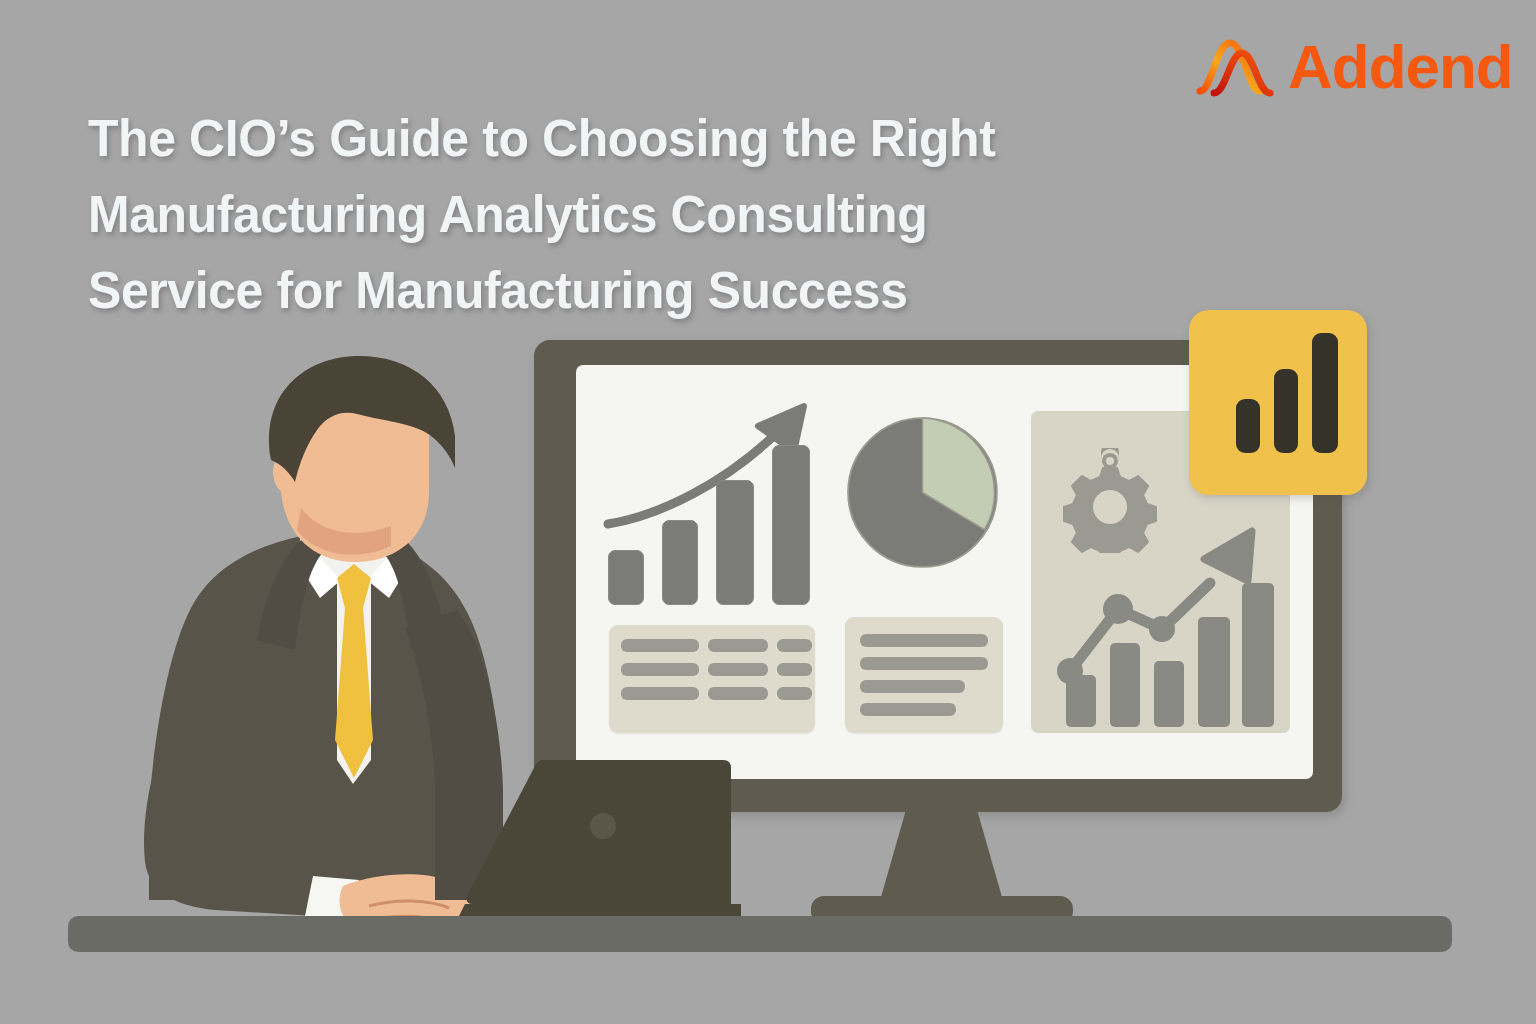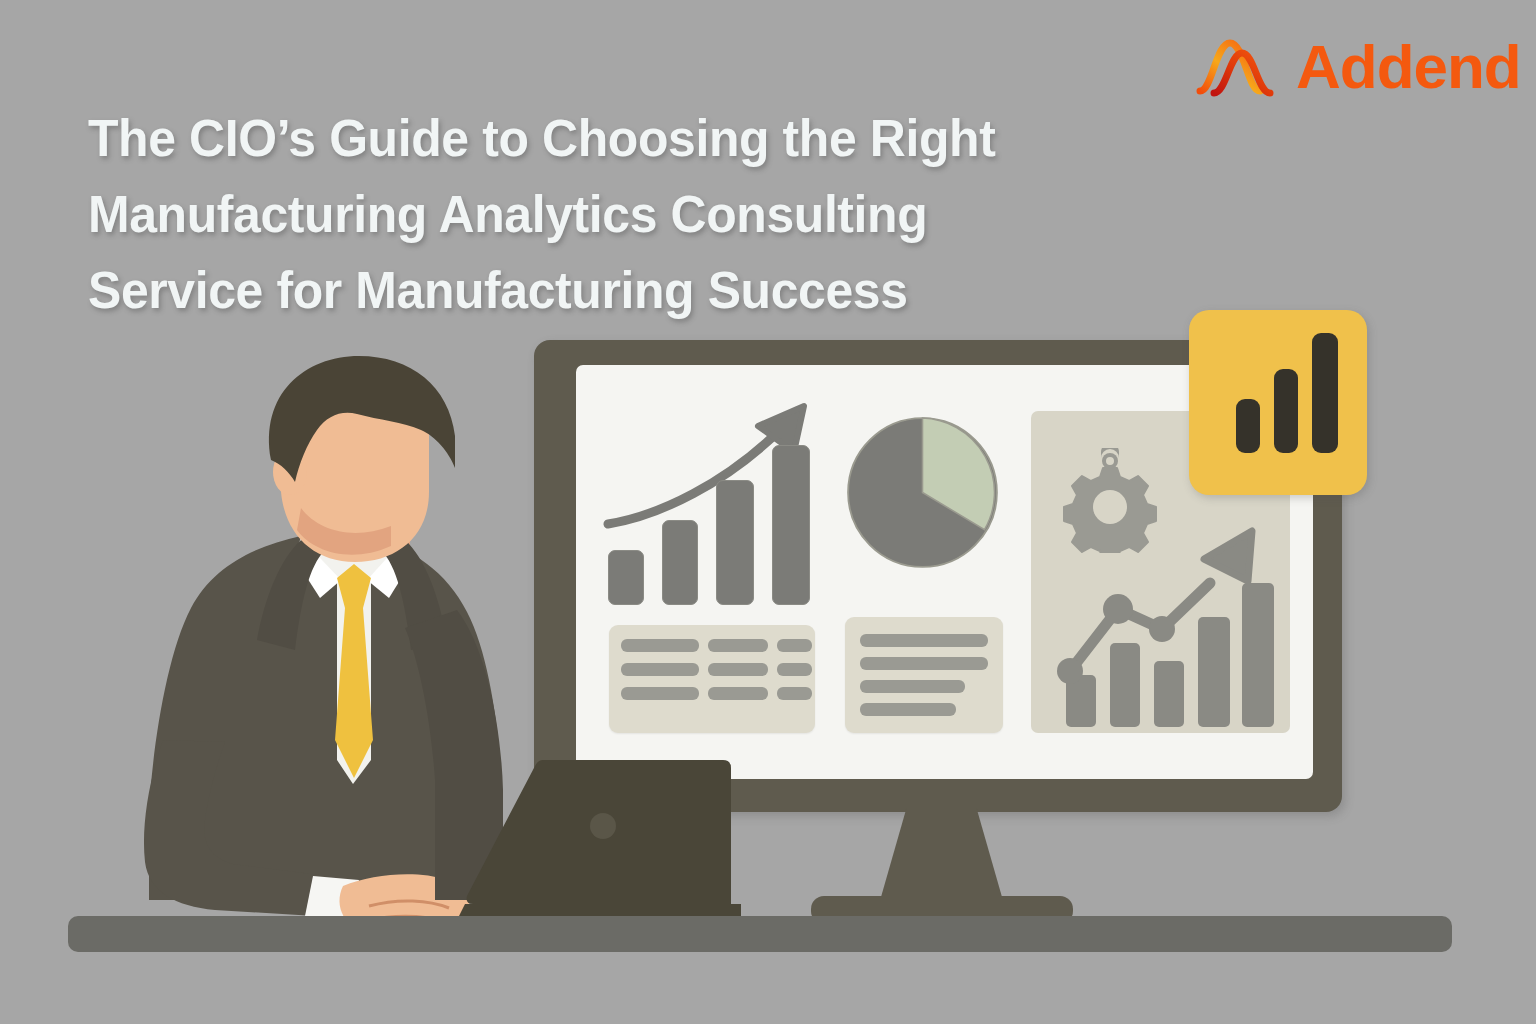--- a/index.html
+++ b/index.html
@@ -13,21 +13,21 @@
   #stage {
     position:absolute; left:0; top:0; width:1536px; height:1024px;
     background:#a6a6a6;
     overflow:hidden;
   }
 
   
   #logo {
     position:absolute; left:1196px; top:24px;
     width:310px; height:86px;
-    display:flex; align-items:center; gap:8px;
+    display:flex; align-items:center; 
   }
   #logo-mark { width:92px; height:68px; flex:0 0 auto; }
   #logo-word {
     font-family:"Liberation Sans", sans-serif;
     font-size:62px; font-weight:700; letter-spacing:-1px;
     color:#f4590f; line-height:1; white-space:nowrap;
   }
 
   
   #headline {

